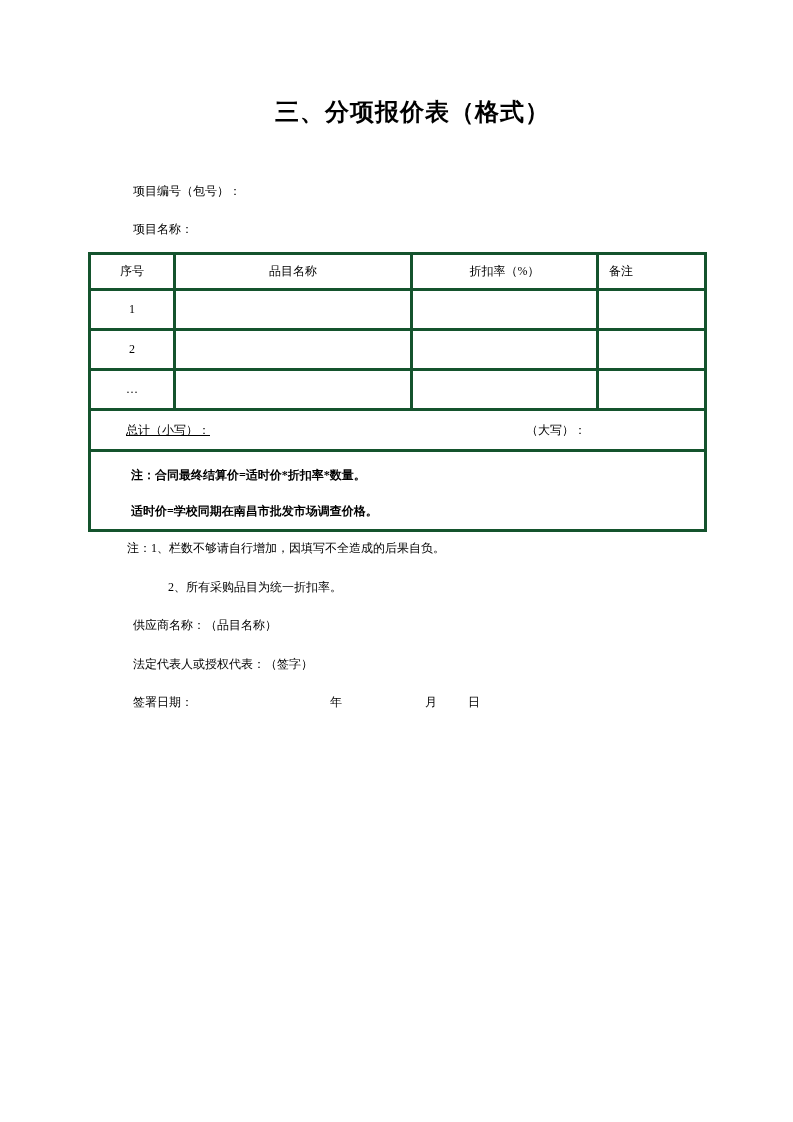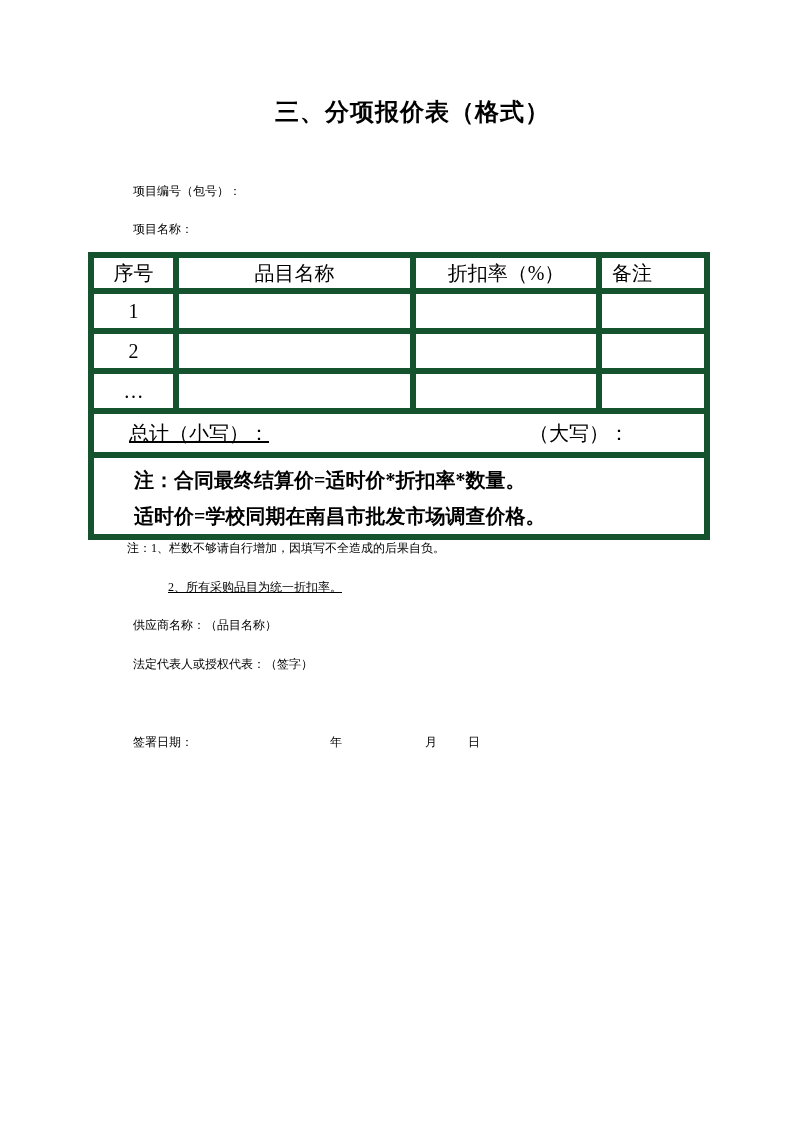--- a/index.html
+++ b/index.html
@@ -33,22 +33,22 @@
   .para-name   { top:219px; left:133px; }
 
   table.quote-table {
     position:absolute;
     left:88px; top:252px;
     width:616px;
     border-collapse:collapse;
     table-layout:fixed;
   }
   .quote-table th, .quote-table td {
-    border:6px solid #14532d;
-    font-size:20px;
+    border:3px solid #14532d;
+    font-size:12px;
     font-weight:normal;
     padding:0;
   }
   .quote-table thead tr { height:36px; }
   .quote-table th { text-align:center; }
   .quote-table th.remark-h { text-align:left; padding-left:10px; }
   .quote-table tr.row-data { height:40px; }
   .quote-table td.seq { text-align:center; }
 
   .quote-table td.total-cell {
@@ -65,24 +65,24 @@
   }
   .quote-table td.notes-cell {
     height:80px;
     padding:4px 0 0 40px;
     font-weight:bold;
     vertical-align:middle;
   }
   .notes-cell .note-line { line-height:36px; white-space:nowrap; }
 
   .fn1 { top:538px; left:127px; }
-  .fn2 { top:577px; left:168px;text-decoration:underline; }
+  .fn2 { top:577px; left:168px; }
   .sig-supplier { top:615px; left:133px; }
   .sig-rep      { top:654px; left:133px; }
-  .sig-date     { top:692px; left:133px; width:400px; height:20px;margin-top:40px; }
+  .sig-date     { top:692px; left:133px; width:400px; height:20px; }
   .sig-date .date-seg { position:absolute; top:0; line-height:20px; }
   .seg-year  { left:197px; }
   .seg-month { left:292px; }
   .seg-day   { left:335px; }
 </style>
 </head>
 <body>
 
 <div class="page">
 

